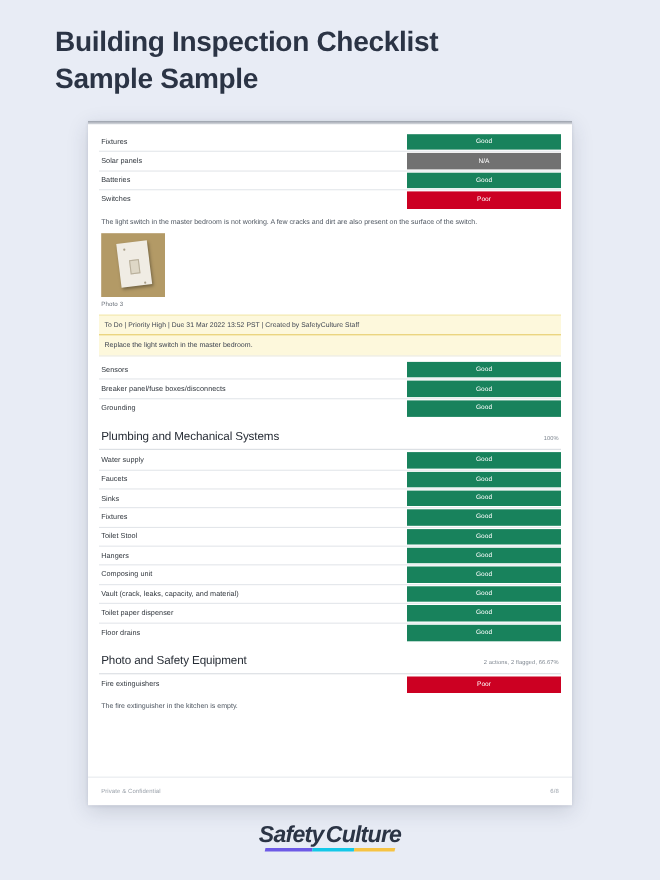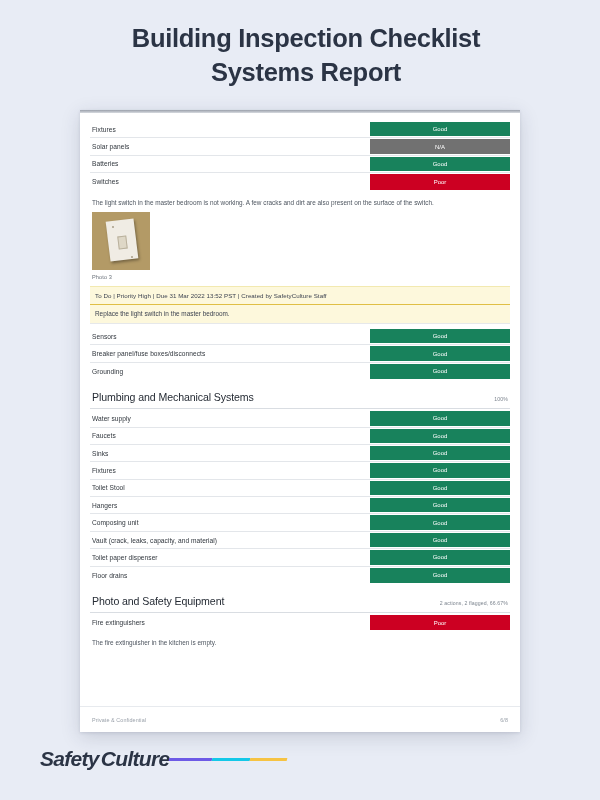--- a/index.html
+++ b/index.html
@@ -9,21 +9,20 @@
     height: 800px;
     background: #e8ecf5;
     font-family: "Liberation Sans", sans-serif;
     overflow: hidden;
     position: relative;
   }
 
   
   .page-heading {
     padding: 22px 38px 0 50px;
-    text-align: center;
   }
   .page-heading h1 {
     font-size: 25.5px;
     line-height: 1.32;
     font-weight: bold;
     color: #2b3445;
     letter-spacing: -0.3px;
   }
 
   
@@ -183,23 +182,22 @@
     color: #9aa1aa;
     letter-spacing: 0.1px;
   }
 
   
   .brand {
     position: absolute;
     left: 0; right: 0;
     top: 748px;
     display: flex;
-    flex-direction: row;
+    flex-direction: column;
     align-items: center;
-    padding-left: 40px;
   }
   .brand-word {
     font-size: 21px;
     font-weight: bold;
     font-style: italic;
     color: #2b3445;
     letter-spacing: -0.7px;
     line-height: 1;
   }
   .brand-word .c2 { margin-left: 2px; }
@@ -214,21 +212,21 @@
   .u1 { flex: 1.15; }
   .u2 { flex: 1; }
   .u3 { flex: 1; }
 </style>
 </head>
 <body>
 
 <div class="page-heading">
   <h1>
     <span>Building Inspection Checklist</span><br>
-    <span>Systems Report</span>
+    <span>Sample Sample</span>
   </h1>
 </div>
 
 <div class="sheet-wrap">
   <div class="sheet">
     <div class="sheet-topedge"></div>
 
     <div class="sheet-inner">
 
       <div>

